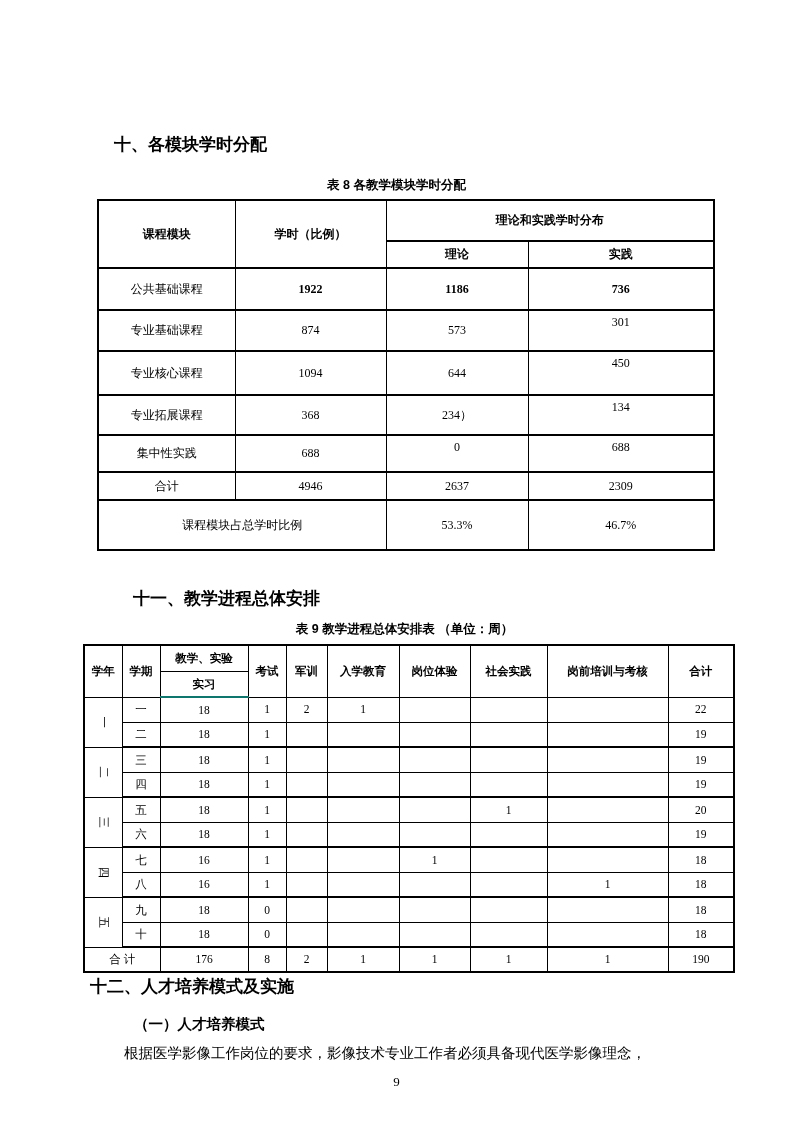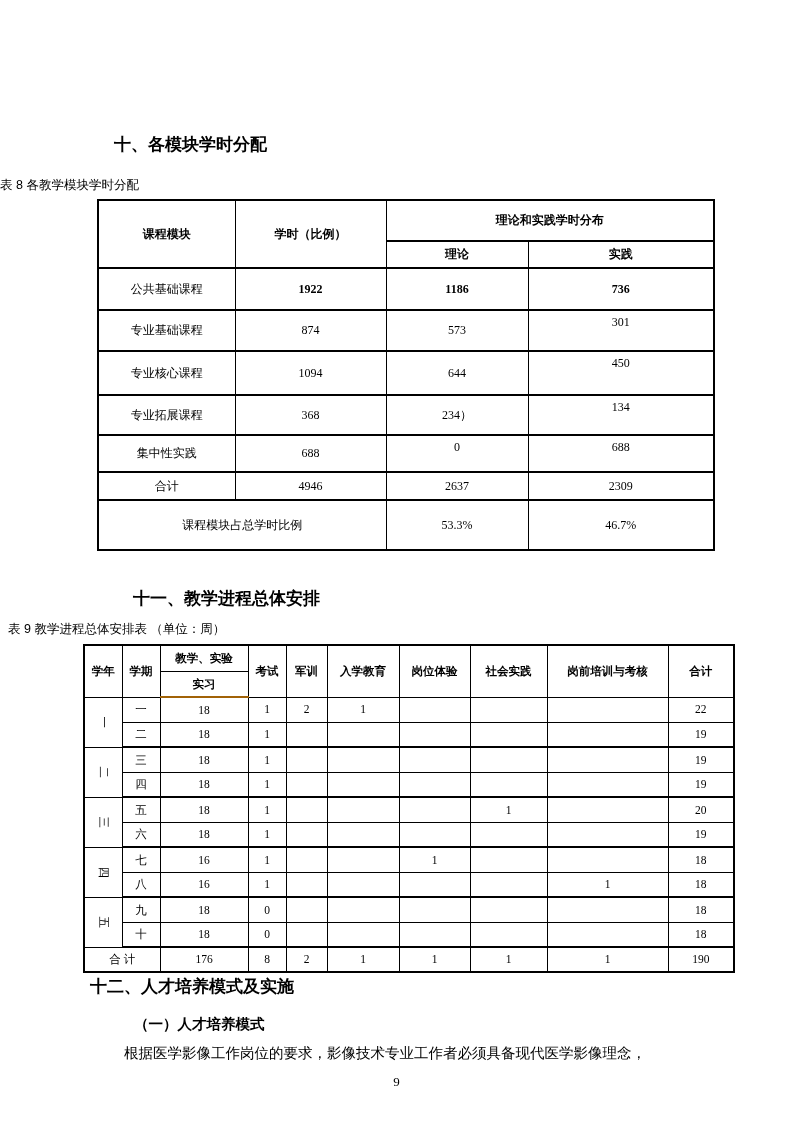--- a/index.html
+++ b/index.html
@@ -14,22 +14,23 @@
   }
   .h-main{
     position:absolute;
     font-family:"Liberation Sans","DejaVu Sans",sans-serif;
     font-weight:bold;
     font-size:17px;
     white-space:nowrap;
   }
   .caption{
     position:absolute;left:0;width:793px;
+    text-align:center;
     font-family:"Liberation Sans","DejaVu Sans",sans-serif;
-    font-weight:normal;
+    font-weight:bold;
     font-size:12.5px;
     white-space:nowrap;
   }
   table{border-collapse:collapse;table-layout:fixed;position:absolute;background:#fff;}
   td{
     text-align:center;vertical-align:middle;
     font-size:12px;line-height:1.25;
     padding:0 2px;
     overflow:hidden;
   }
@@ -38,21 +39,21 @@
   .t8 td{border:1px solid #000;border-top:2px solid #000;border-bottom:2px solid #000;}
   .t8 tr.h2row td{border-top:1px solid #000;}
   .t8 .hd{font-weight:bold;}
   .t8 .bold{font-weight:bold;}
   .t8 .vt{vertical-align:top;padding-top:4px;}
   
   .t9{left:83px;top:607px;width:650px;border:2px solid #000;}
   .t9 td{border:1px solid #000;font-size:11.5px;}
   .t9 .hd{font-weight:bold;}
   .t9 tr.grp td{border-bottom:2px solid #000;}
-  .t9 tr.hrow2 td{border-bottom:2px solid #a16207;}
+  .t9 tr.hrow2 td{border-bottom:2px solid #0f766e;}
   .rot{display:inline-block;transform:rotate(90deg);}
   .sub-h{
     position:absolute;
     font-family:"Liberation Sans","DejaVu Sans",sans-serif;
     font-weight:bold;font-size:14.5px;white-space:nowrap;
   }
   .body-text{
     position:absolute;font-size:14.5px;white-space:nowrap;text-align:center;
   }
   .pagenum{

